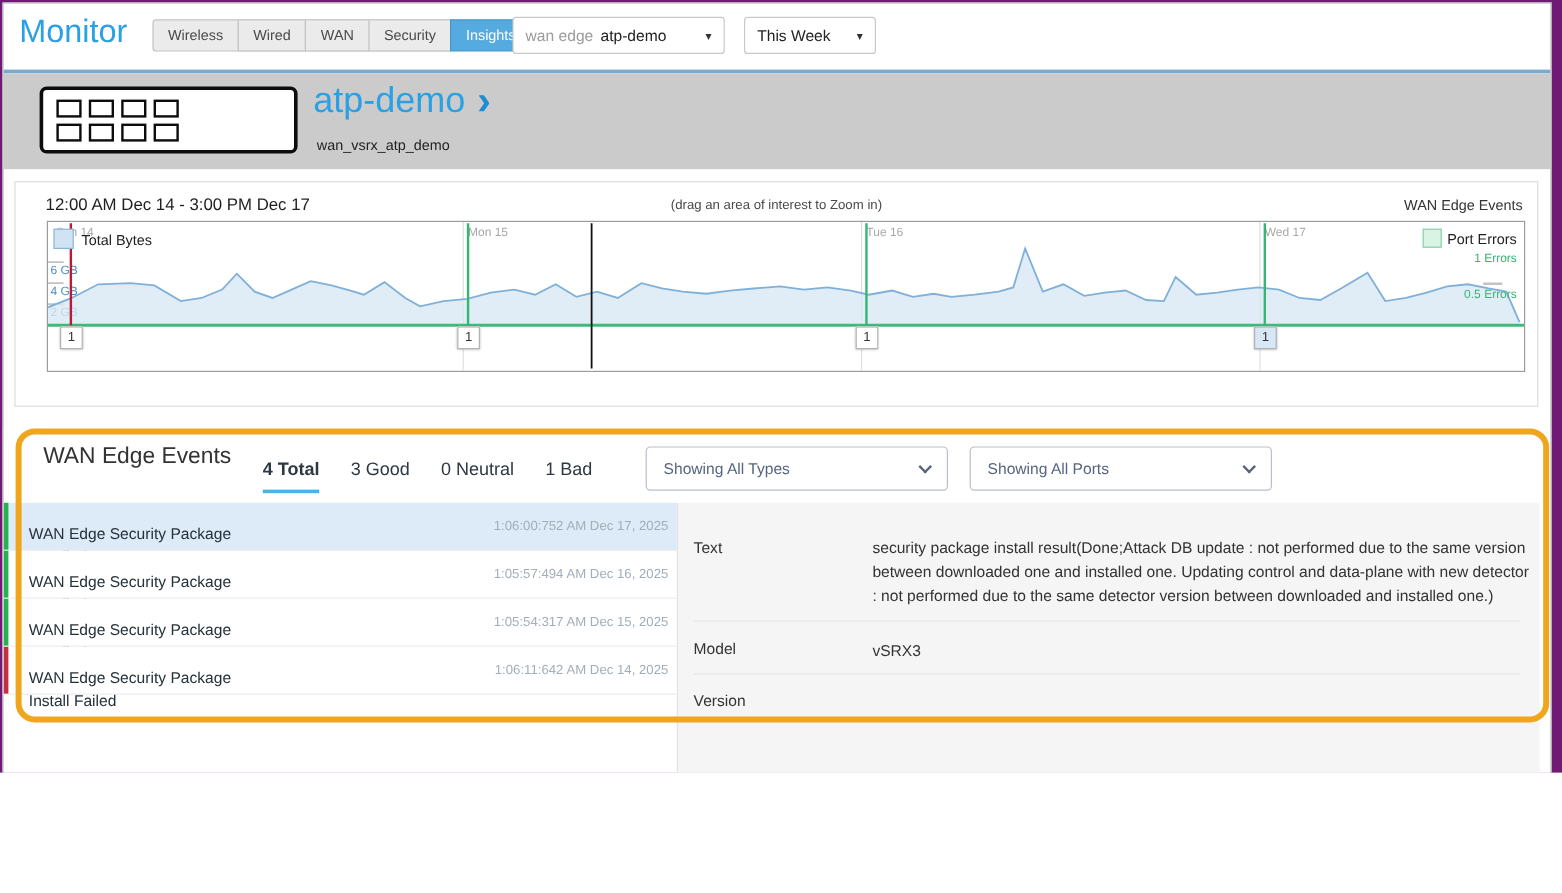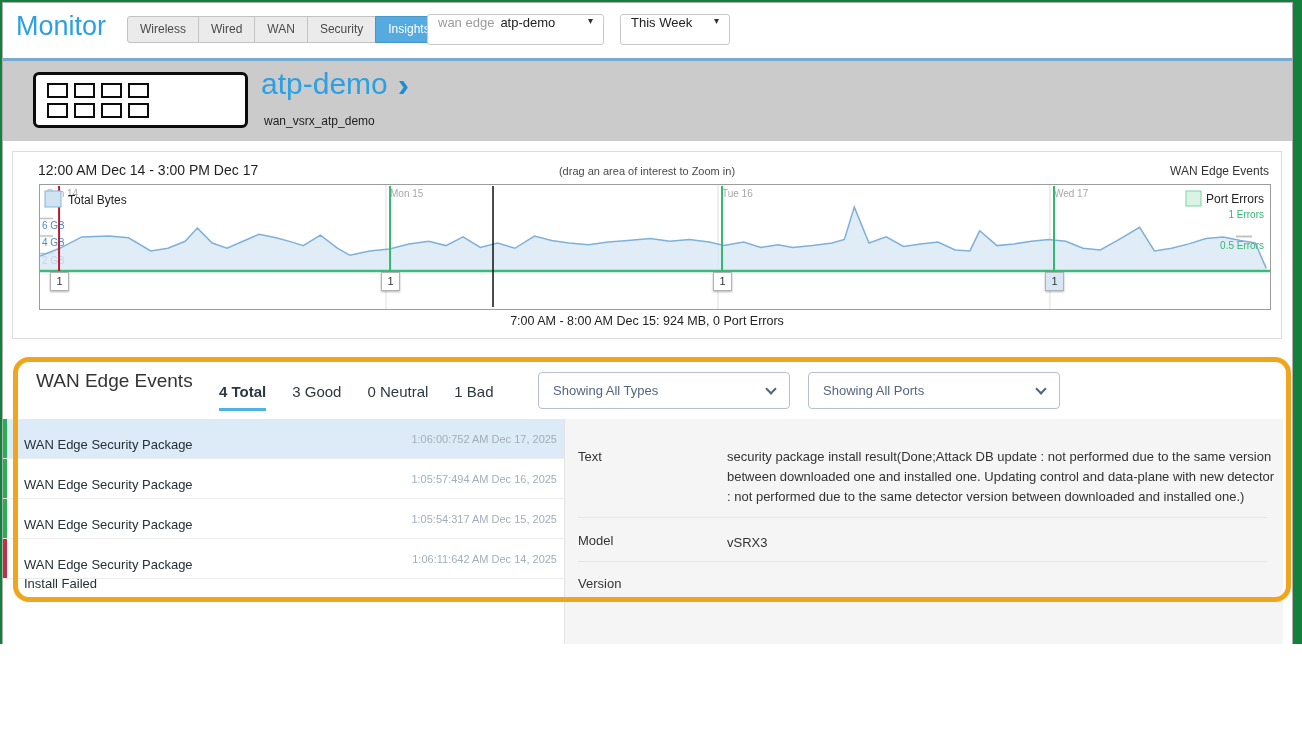--- a/index.html
+++ b/index.html
@@ -1,32 +1,32 @@
 <!DOCTYPE html>
 <html><head>
 <meta charset="utf-8">
 <style>
   * { box-sizing: border-box; }
   html,body { margin:0; padding:0; background:#fff; }
   body { font-family:"Liberation Sans", sans-serif; }
-  .viewport { position:relative; width:1302px; height:644px; overflow:hidden; background:#15803d; }
+  .viewport { position:relative; width:1302px; height:644px; overflow:hidden; background:#701a75; }
   .bottom-strip { position:absolute; left:0; top:735px; width:1302px; height:9px; background:#ececec; }
   .page { position:absolute; left:2px; top:2px; width:1291px; height:732px; border:1px solid #aeaeae; background:#fff; overflow:hidden; }
 
   
   .hdr { position:absolute; left:0; top:0; width:100%; height:55px; background:#fff; }
   .hdr-title { position:absolute; left:13px; top:8px; font-size:27px; color:#2ba0e3; }
   .tabgroup { position:absolute; left:124px; top:13px; display:flex; }
   .tg-btn { height:27px; line-height:25px; padding:0 12px; font-size:12px; color:#4a4a4a;
             background:#ebebeb; border:1px solid #c3c3c3; margin-left:-1px; cursor:pointer; }
   .tg-btn:first-child { border-radius:3px 0 0 3px; margin-left:0; }
   .tg-btn:last-child { border-radius:0 3px 3px 0; }
   .tg-btn.active { background:#55abdf; border-color:#4796c8; color:#fff; }
-  .dd { position:absolute; display:flex; border:1px solid #c9c9c9; border-radius:3px;
-        background:#fff; height:31px; padding:0 10px; font-size:13px; cursor:pointer; }
+  .dd { position:absolute; display:flex; align-items:center; border:1px solid #c9c9c9; border-radius:3px;
+        background:#fff; height:31px; padding:12px 10px; font-size:13px; cursor:pointer; }
   #dd-device { left:424px; top:11px; width:177px; }
   #dd-period { left:617px; top:11px; width:110px; }
   .dd .muted { color:#9b9b9b; margin-right:6px; }
   .dd .val { color:#222; }
   .dd .caret { margin-left:auto; font-size:10px; color:#333; }
 
   
   .blue-line { position:absolute; left:0; top:55px; width:100%; height:3px; background:#79aad2; }
   .banner { position:absolute; left:0; top:58px; width:100%; height:80px; background:#cbcbcb; }
   .dev-icon { position:absolute; left:30px; top:11px; width:215px; height:56px; background:#fff;
@@ -168,21 +168,20 @@
             <rect x="1146" y="6" width="15" height="15" fill="#d9f4e5" stroke="#7fd1a5"></rect>
             <text x="1224" y="18" font-size="12" fill="#222" text-anchor="end">Port Errors</text>
           </svg>
         <div id="chart-markers">
             <div class="marker" style="left: 10.065px;">1</div>
             <div class="marker" style="left: 341.058px;">1</div>
             <div class="marker" style="left: 673.035px;">1</div>
             <div class="marker selected" style="left: 1005.01px;">1</div>
           </div>
       </div>
-      <div class="cc-caption">7:00 AM - 8:00 AM Dec 15: 924 MB, 0 Port Errors</div>
     </div>
 
     <div class="events">
       <div class="ev-title">WAN Edge Events</div>
       <div class="ev-tabs">
         <div class="ev-tab active">4 Total</div>
         <div class="ev-tab">3 Good</div>
         <div class="ev-tab">0 Neutral</div>
         <div class="ev-tab">1 Bad</div>
       </div>

